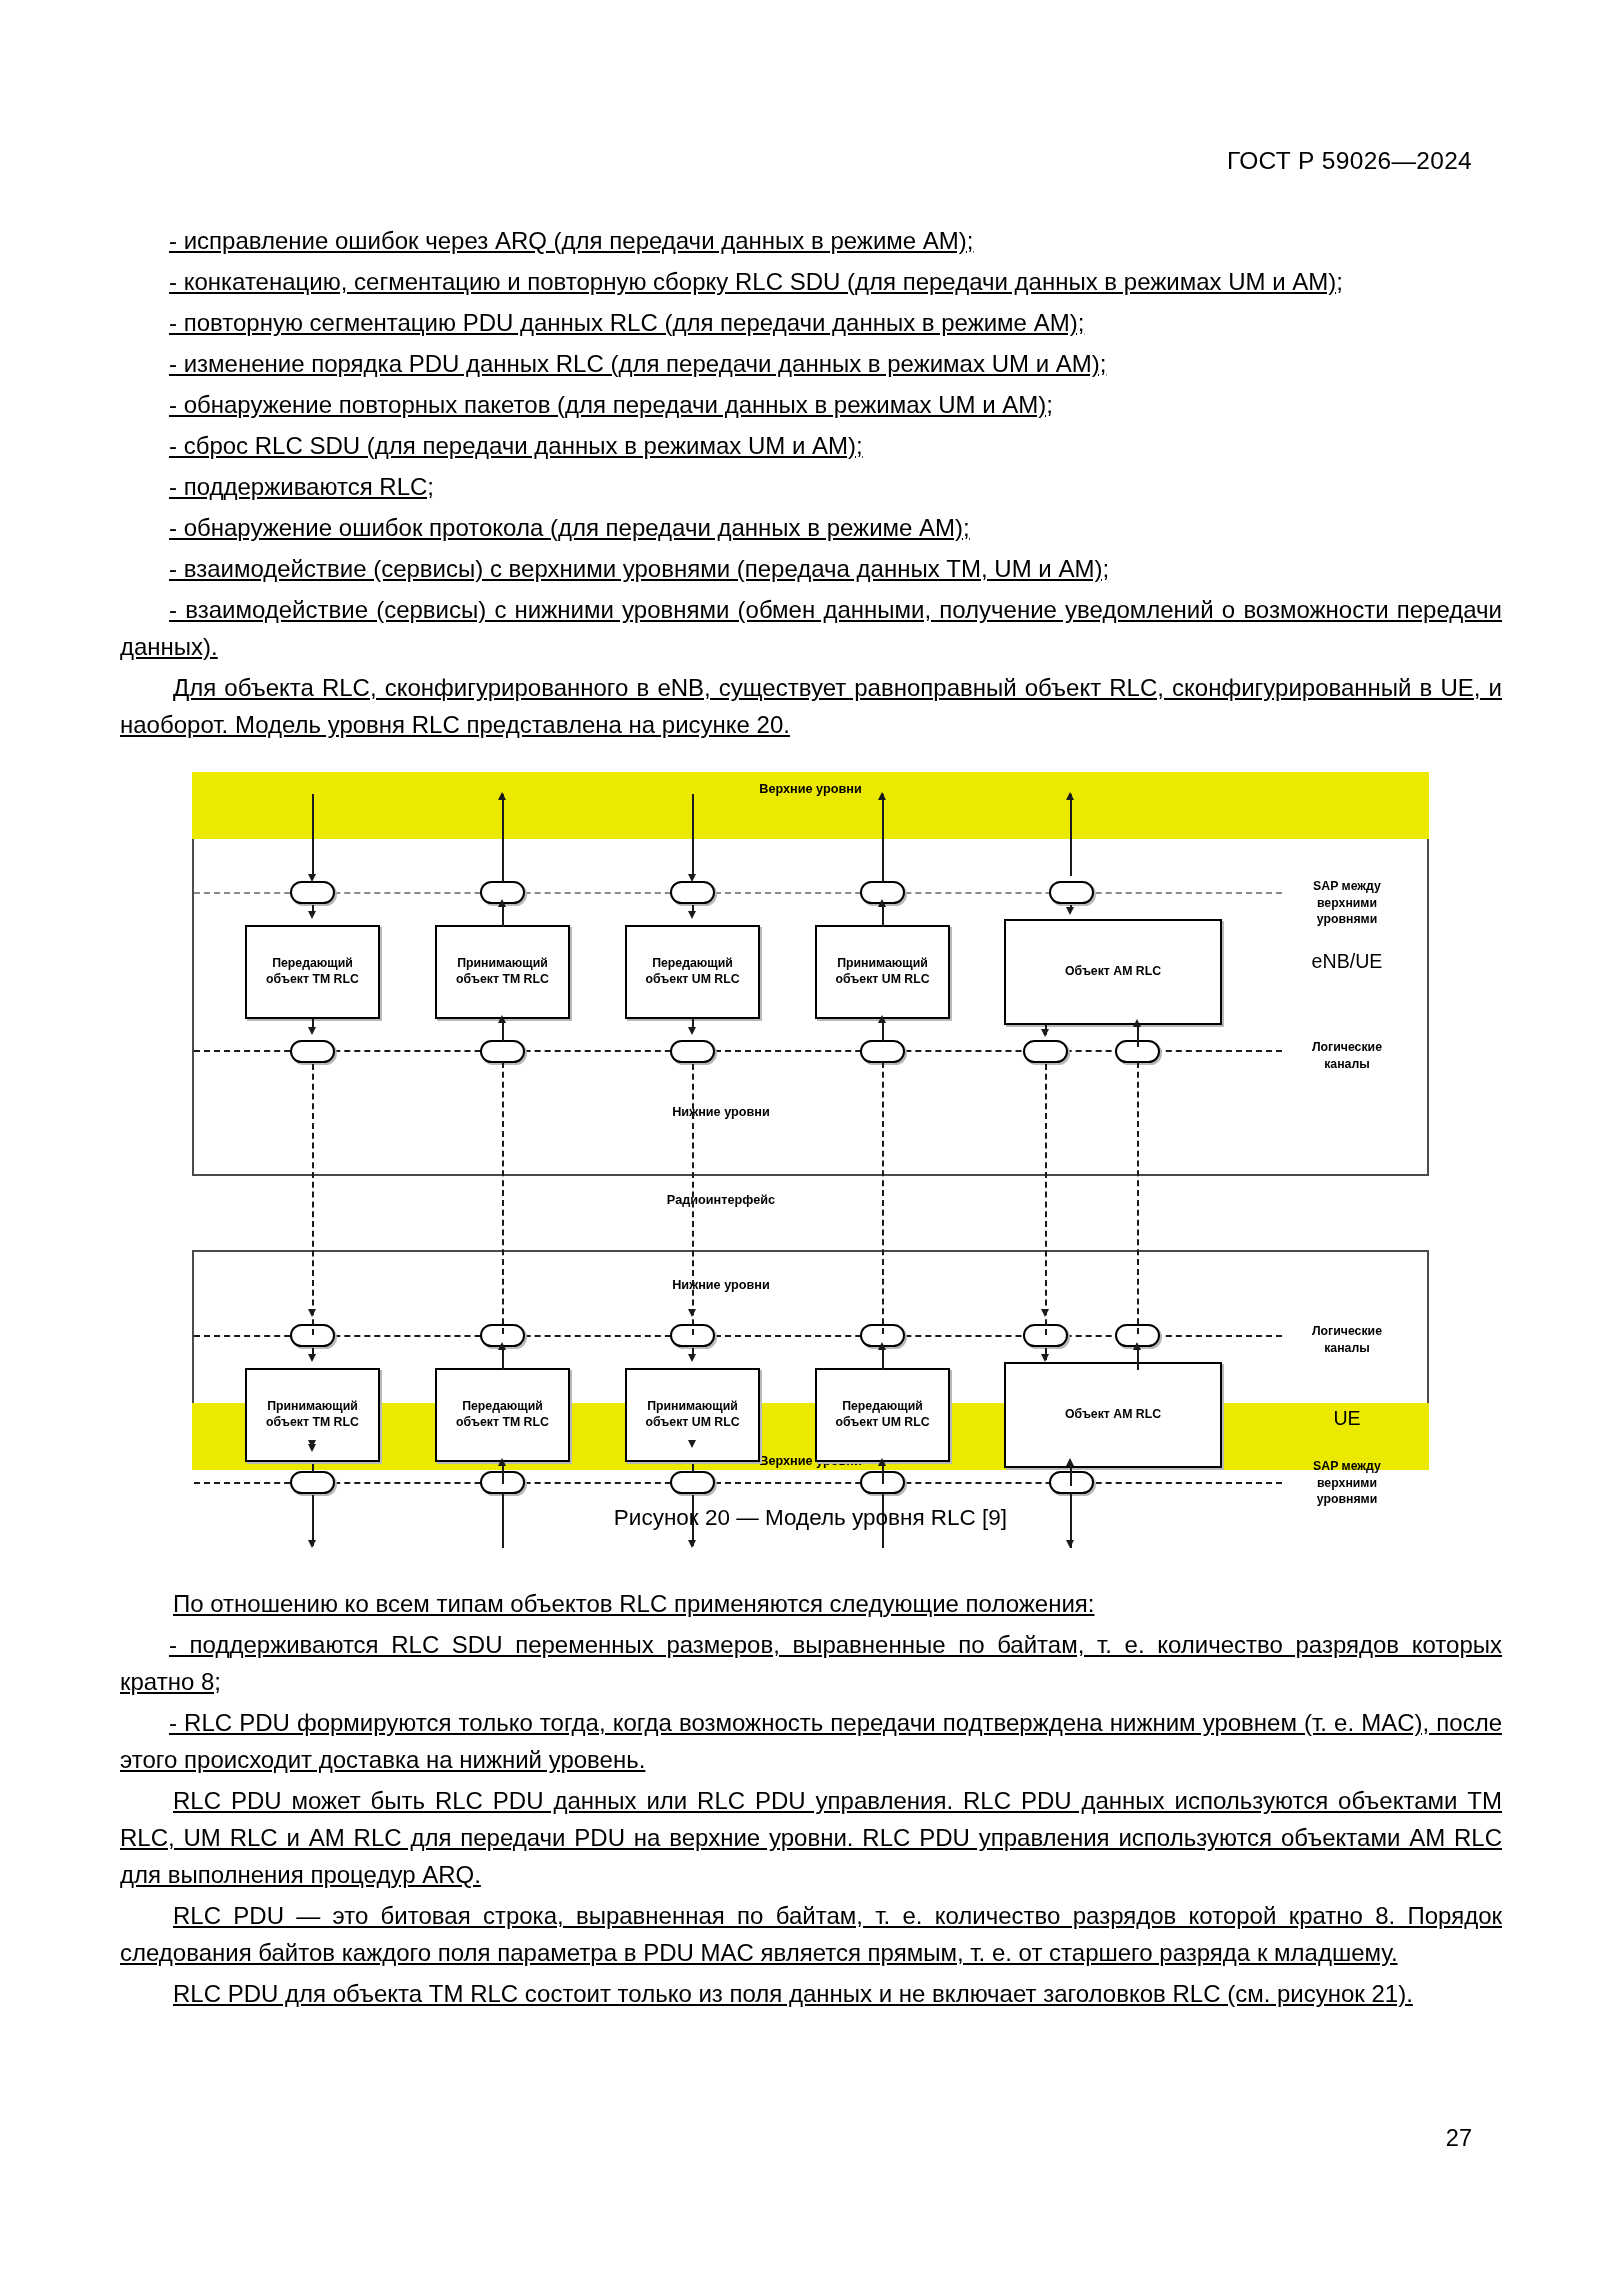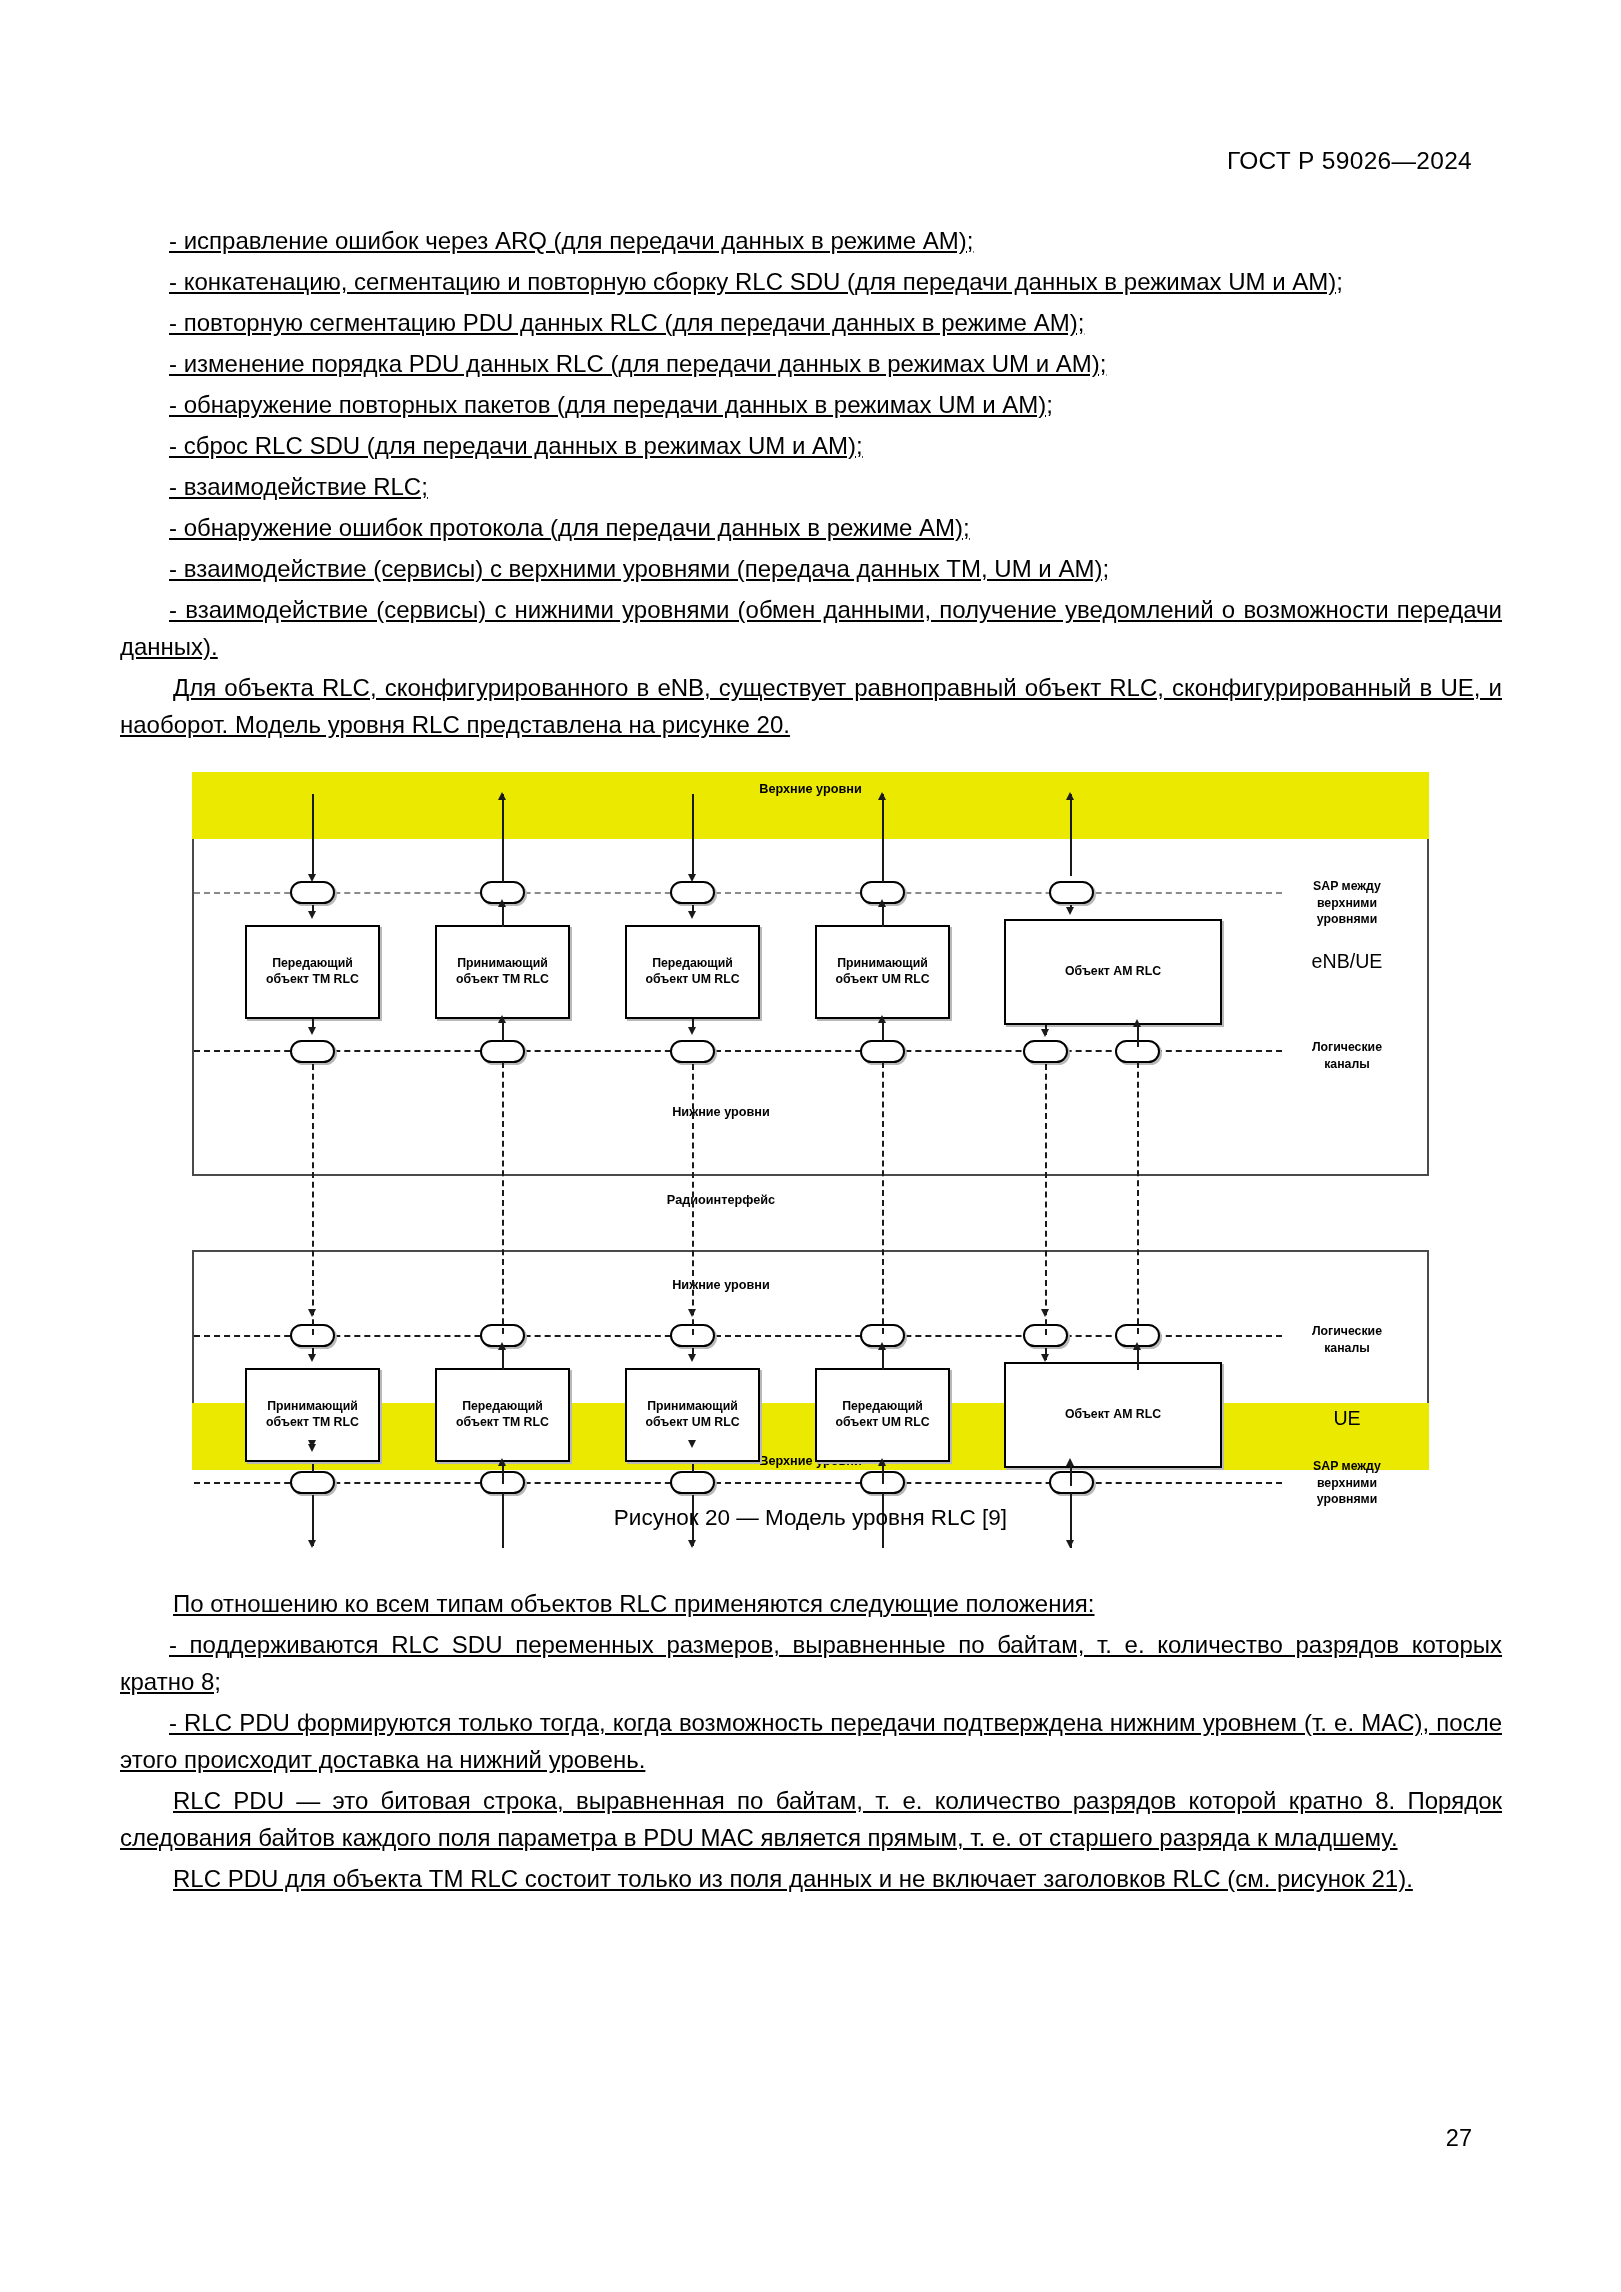--- a/index.html
+++ b/index.html
@@ -169,21 +169,21 @@
 
   <div class="header">ГОСТ Р 59026—2024</div>
 
   <div class="content">
     <p class="para ind-s">- исправление ошибок через ARQ (для передачи данных в режиме AM);</p>
     <p class="para ind-s">- конкатенацию, сегментацию и повторную сборку RLC SDU (для передачи данных в режимах UM и AM);</p>
     <p class="para ind-s">- повторную сегментацию PDU данных RLC (для передачи данных в режиме AM);</p>
     <p class="para ind-s">- изменение порядка PDU данных RLC (для передачи данных в режимах UM и AM);</p>
     <p class="para ind-s">- обнаружение повторных пакетов (для передачи данных в режимах UM и AM);</p>
     <p class="para ind-s">- сброс RLC SDU (для передачи данных в режимах UM и AM);</p>
-    <p class="para ind-s">- взаимодействие RLC;</p>
+    <p class="para ind-s">- поддерживаются RLC;</p>
     <p class="para ind-s">- обнаружение ошибок протокола (для передачи данных в режиме AM);</p>
     <p class="para ind-s">- взаимодействие (сервисы) с верхними уровнями (передача данных TM, UM и AM);</p>
     <p class="para ind-s">- взаимодействие (сервисы) с нижними уровнями (обмен данными, получение уведомлений о возможности передачи данных).</p>
     <p class="para ind">Для объекта RLC, сконфигурированного в eNB, существует равноправный объект RLC, сконфигурированный в UE, и наоборот. Модель уровня RLC представлена на рисунке 20.</p>
   </div>
 
   <div class="figure-wrap">
 
     <div class="panel top"></div>
 
@@ -354,20 +354,21 @@
     <div class="ahead up" style="left:874px; top:686px;"></div>
 
   </div>
 
   <div class="caption">Рисунок 20 — Модель уровня RLC [9]</div>
 
   <div class="content2">
     <p class="para ind">По отношению ко всем типам объектов RLC применяются следующие положения:</p>
     <p class="para ind-s">- поддерживаются RLC SDU переменных размеров, выравненные по байтам, т. е. количество разрядов которых кратно 8;</p>
     <p class="para ind-s">- RLC PDU формируются только тогда, когда возможность передачи подтверждена нижним уровнем (т. е. MAC), после этого происходит доставка на нижний уровень.</p>
+    <p class="para ind">RLC PDU может быть RLC PDU данных или RLC PDU управления. RLC PDU данных используются объектами TM RLC, UM RLC и AM RLC для передачи PDU на верхние уровни. RLC PDU управления используются объектами AM RLC для выполнения процедур ARQ.</p>
     <p class="para ind">RLC PDU — это битовая строка, выравненная по байтам, т. е. количество разрядов которой кратно 8. Порядок следования байтов каждого поля параметра в PDU MAC является прямым, т. е. от старшего разряда к младшему.</p>
     <p class="para ind">RLC PDU для объекта TM RLC состоит только из поля данных и не включает заголовков RLC (см. рисунок 21).</p>
   </div>
 
   <div class="pageno">27</div>
 
 </div>
 
 
 </body></html>

